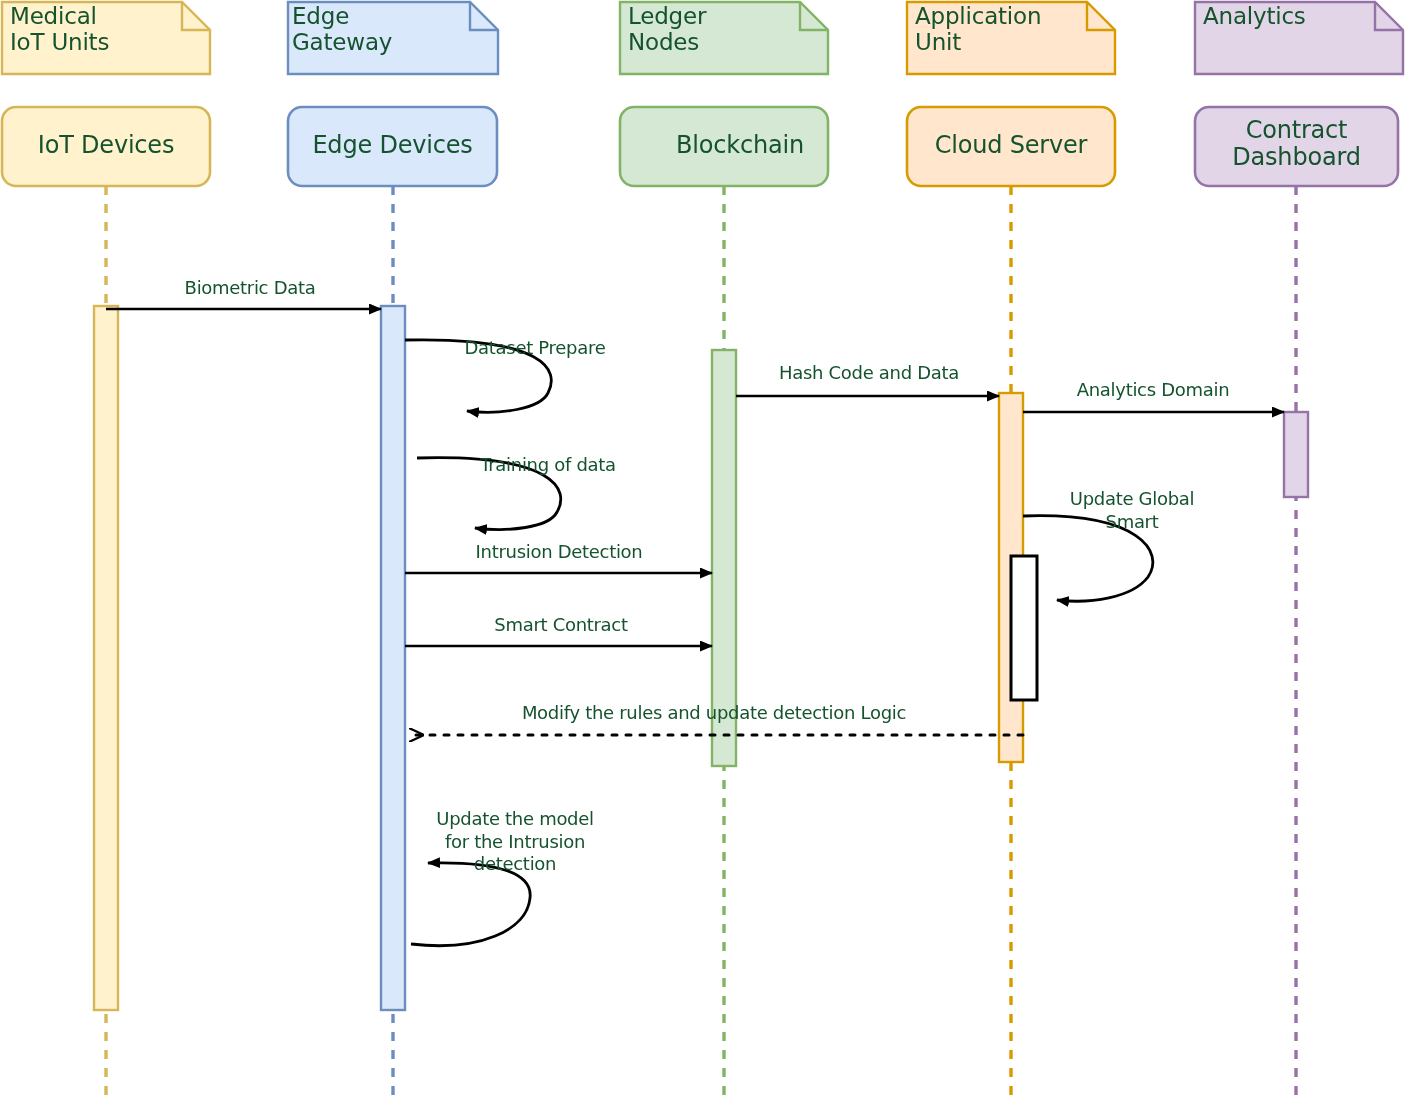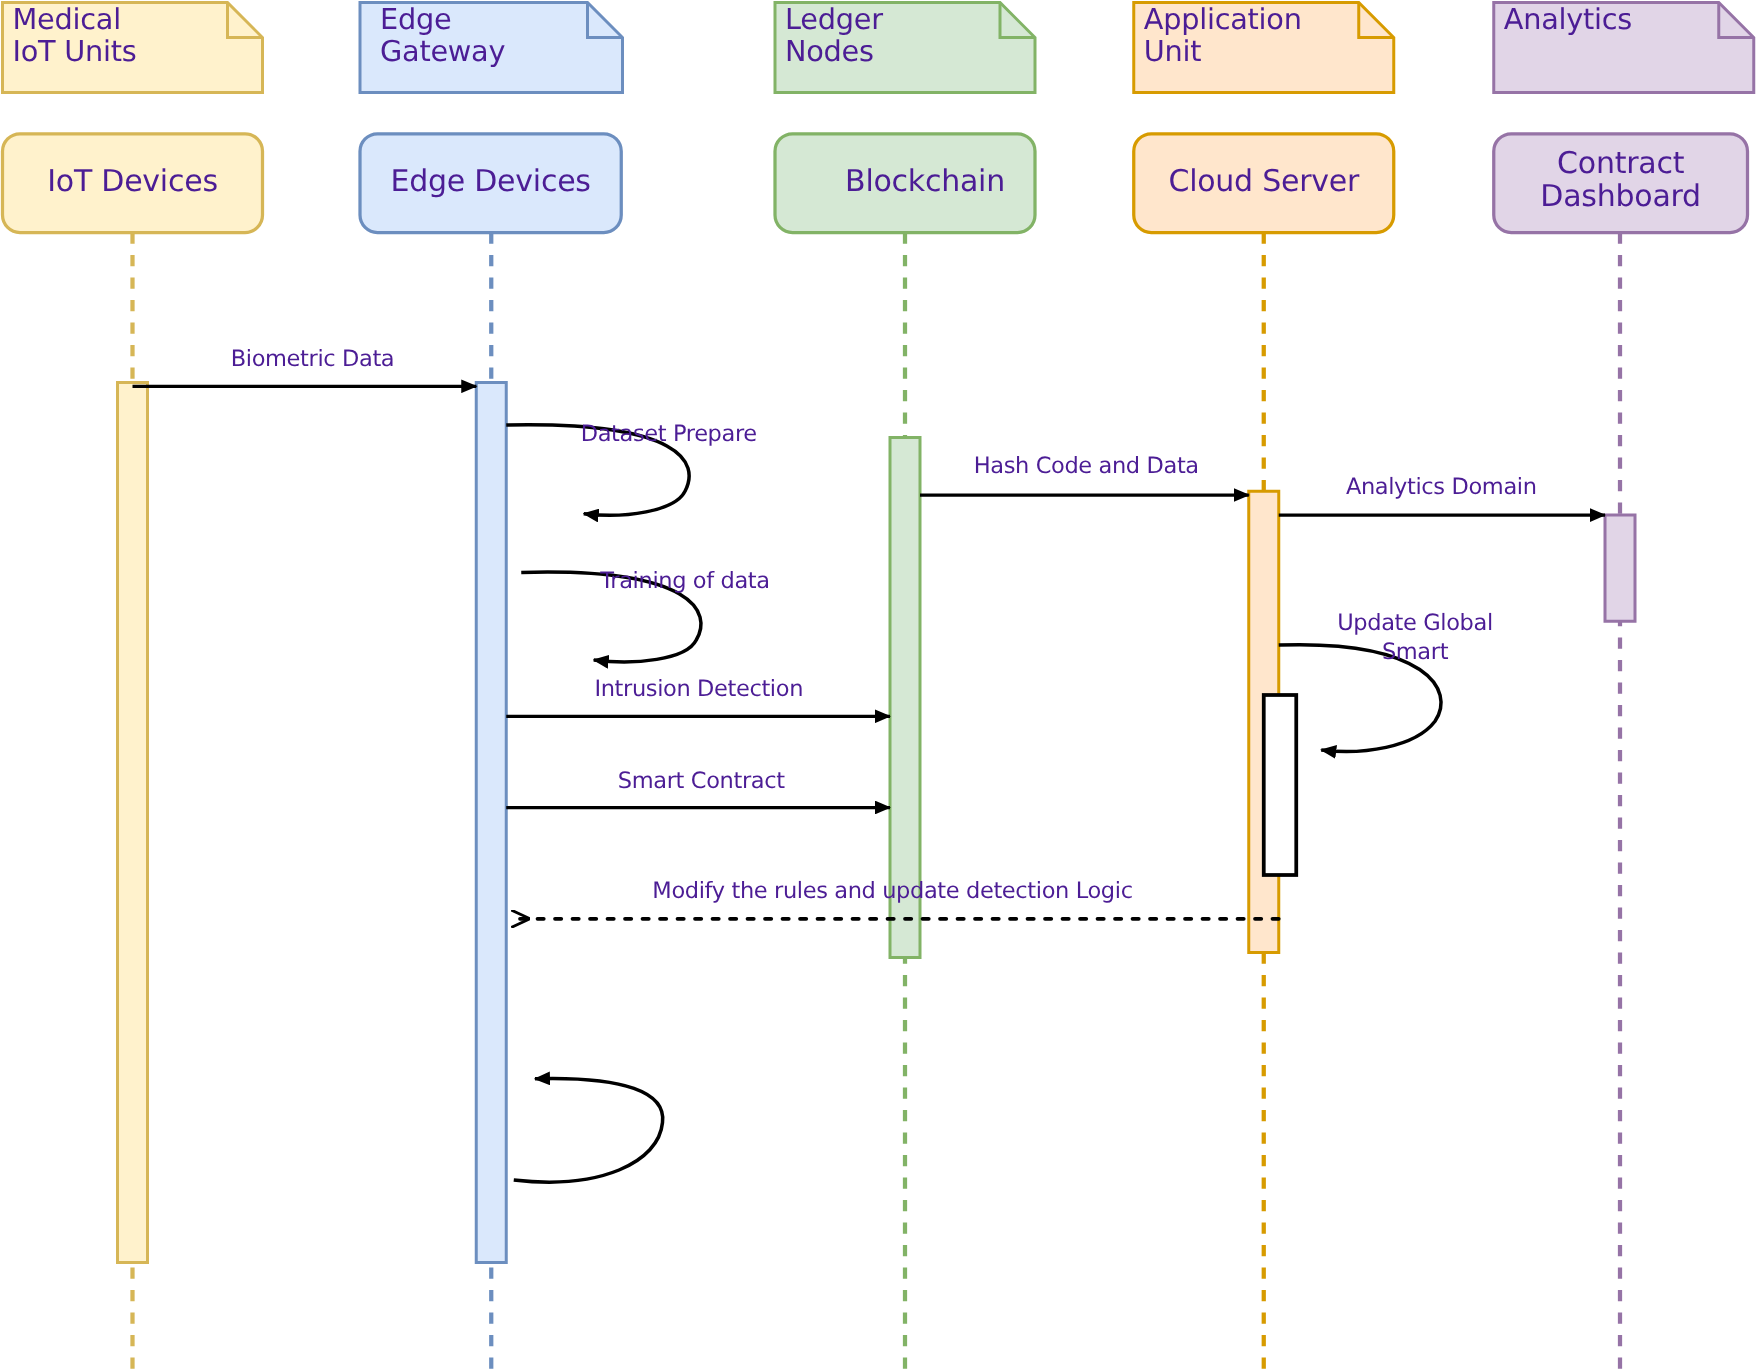--- a/index.html
+++ b/index.html
@@ -21,21 +21,21 @@
     position: absolute;
     left: 0;
     top: 0;
     width: 1405px;
     height: 1097px;
   }
   .note-label,
   .actor-label,
   .msg-label {
     position: absolute;
-    color: #4c1d95;
+    color: #14532d;
     white-space: pre;
     line-height: 1.12;
   }
   .note-label {
     font-size: 23px;
     letter-spacing: -0.2px;
   }
   .actor-label {
     font-size: 24px;
     text-align: center;
@@ -125,21 +125,21 @@
 
     <rect x="1011" y="556" width="26" height="144" fill="#ffffff" stroke="#000000" stroke-width="3"></rect>
 
     <line x1="1023" y1="735" x2="410" y2="735" stroke="#000000" stroke-width="3" stroke-dasharray="5 9" stroke-linecap="round" marker-end="url(#arrow-open)"></line>
 
     <path d="M411,944 C 480,952 527,930 530,898 C 533,874 500,861 428,863" fill="none" stroke="#000000" stroke-width="2.8" marker-end="url(#arrow-filled)"></path>
   </svg>
 
   <div class="note-label" style="left:10px; top:4px;">Medical
 IoT Units</div>
-  <div class="note-label" style="left:304px; top:4px;">Edge
+  <div class="note-label" style="left:292px; top:4px;">Edge
 Gateway</div>
   <div class="note-label" style="left:628px; top:4px;">Ledger
 Nodes</div>
   <div class="note-label" style="left:915px; top:4px;">Application
 Unit</div>
   <div class="note-label" style="left:1203px; top:4px;">Analytics</div>
 
   <div class="actor-label" style="left:2px; top:132px; width:208px;">IoT Devices</div>
   <div class="actor-label" style="left:288px; top:132px; width:209px;">Edge Devices</div>
   <div class="actor-label" style="left:620px; top:132px; width:240px;">Blockchain</div>
@@ -150,14 +150,17 @@
   <div class="msg-label" style="left:130px; top:278px; width:240px;">Biometric Data</div>
   <div class="msg-label" style="left:415px; top:338px; width:240px;">Dataset Prepare</div>
   <div class="msg-label" style="left:428px; top:455px; width:240px;">Training of data</div>
   <div class="msg-label" style="left:1033px; top:380px; width:240px;">Analytics Domain</div>
   <div class="msg-label" style="left:739px; top:363px; width:260px;">Hash Code and Data</div>
   <div class="msg-label" style="left:429px; top:542px; width:260px;">Intrusion Detection</div>
   <div class="msg-label multiline" style="left:1032px; top:488px; width:200px;">Update Global
 Smart</div>
   <div class="msg-label" style="left:441px; top:615px; width:240px;">Smart Contract</div>
   <div class="msg-label" style="left:434px; top:703px; width:560px;">Modify the rules and update detection Logic</div>
+  <div class="msg-label multiline" style="left:400px; top:808px; width:230px;">Update the model
+for the Intrusion
+detection</div>
 
 </div>
 
 </body></html>

